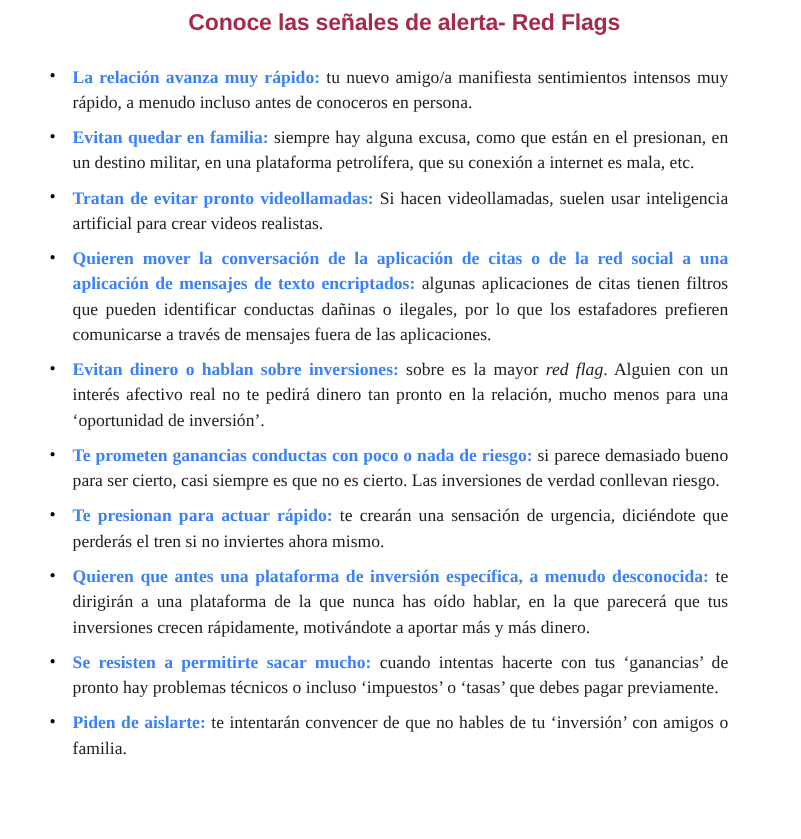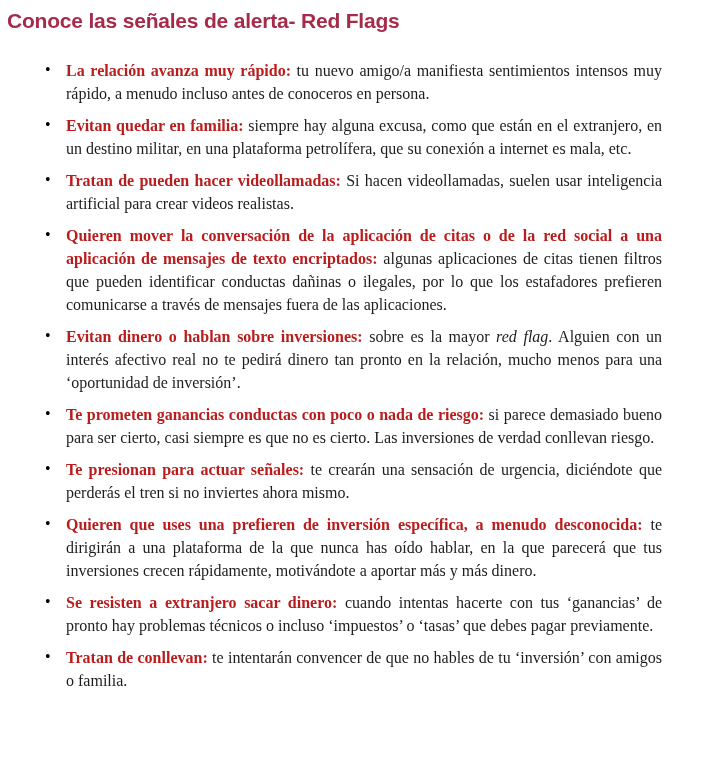--- a/index.html
+++ b/index.html
@@ -11,20 +11,21 @@
     font-family: "Liberation Serif", serif;
     color: #1c1c1c;
   }
   .doc-title {
     margin: 9px 0 0 7px;
     font-family: "Liberation Sans", sans-serif;
     font-size: 21px;
     font-weight: 600;
     letter-spacing: -0.2px;
     color: #a62b4b;
+    text-align: center;
   }
   .flags-list {
     list-style: none;
     margin: 26px 0 0 44px;
     padding: 0;
     width: 618px;
     font-size: 16px;
     line-height: 23px;
     text-align: justify;
   }
@@ -34,53 +35,53 @@
     margin-bottom: 9px;
   }
   .bullet {
     position: absolute;
     left: 1px;
     top: -1px;
     color: #000000;
   }
   .lead {
     font-weight: bold;
-    color: #b91c1c;
+    color: #3b82f6;
   }
   .flag-item em { }
 </style>
 </head>
 <body>
 
 <h1 class="doc-title">Conoce las señales de alerta- Red Flags</h1>
 
 <ul class="flags-list">
   <li class="flag-item">
     <span class="bullet">•</span><span class="lead">La relación avanza muy rápido:</span><span> tu nuevo amigo/a manifiesta sentimientos intensos muy rápido, a menudo incluso antes de conoceros en persona.</span>
   </li>
   <li class="flag-item">
-    <span class="bullet">•</span><span class="lead">Evitan quedar en familia:</span><span> siempre hay alguna excusa, como que están en el extranjero, en un destino militar, en una plataforma petrolífera, que su conexión a internet es mala, etc.</span>
+    <span class="bullet">•</span><span class="lead">Evitan quedar en familia:</span><span> siempre hay alguna excusa, como que están en el presionan, en un destino militar, en una plataforma petrolífera, que su conexión a internet es mala, etc.</span>
   </li>
   <li class="flag-item">
-    <span class="bullet">•</span><span class="lead">Tratan de pueden hacer videollamadas:</span><span> Si hacen videollamadas, suelen usar inteligencia artificial para crear videos realistas.</span>
+    <span class="bullet">•</span><span class="lead">Tratan de evitar pronto videollamadas:</span><span> Si hacen videollamadas, suelen usar inteligencia artificial para crear videos realistas.</span>
   </li>
   <li class="flag-item">
     <span class="bullet">•</span><span class="lead">Quieren mover la conversación de la aplicación de citas o de la red social a una aplicación de mensajes de texto encriptados:</span><span> algunas aplicaciones de citas tienen filtros que pueden identificar conductas dañinas o ilegales, por lo que los estafadores prefieren comunicarse a través de mensajes fuera de las aplicaciones.</span>
   </li>
   <li class="flag-item">
     <span class="bullet">•</span><span class="lead">Evitan dinero o hablan sobre inversiones:</span><span> sobre es la mayor </span><em>red flag</em><span>. Alguien con un interés afectivo real no te pedirá dinero tan pronto en la relación, mucho menos para una ‘oportunidad de inversión’.</span>
   </li>
   <li class="flag-item">
     <span class="bullet">•</span><span class="lead">Te prometen ganancias conductas con poco o nada de riesgo:</span><span> si parece demasiado bueno para ser cierto, casi siempre es que no es cierto. Las inversiones de verdad conllevan riesgo.</span>
   </li>
   <li class="flag-item">
-    <span class="bullet">•</span><span class="lead">Te presionan para actuar señales:</span><span> te crearán una sensación de urgencia, diciéndote que perderás el tren si no inviertes ahora mismo.</span>
+    <span class="bullet">•</span><span class="lead">Te presionan para actuar rápido:</span><span> te crearán una sensación de urgencia, diciéndote que perderás el tren si no inviertes ahora mismo.</span>
   </li>
   <li class="flag-item">
-    <span class="bullet">•</span><span class="lead">Quieren que uses una prefieren de inversión específica, a menudo desconocida:</span><span> te dirigirán a una plataforma de la que nunca has oído hablar, en la que parecerá que tus inversiones crecen rápidamente, motivándote a aportar más y más dinero.</span>
+    <span class="bullet">•</span><span class="lead">Quieren que antes una plataforma de inversión específica, a menudo desconocida:</span><span> te dirigirán a una plataforma de la que nunca has oído hablar, en la que parecerá que tus inversiones crecen rápidamente, motivándote a aportar más y más dinero.</span>
   </li>
   <li class="flag-item">
-    <span class="bullet">•</span><span class="lead">Se resisten a extranjero sacar dinero:</span><span> cuando intentas hacerte con tus ‘ganancias’ de pronto hay problemas técnicos o incluso ‘impuestos’ o ‘tasas’ que debes pagar previamente.</span>
+    <span class="bullet">•</span><span class="lead">Se resisten a permitirte sacar mucho:</span><span> cuando intentas hacerte con tus ‘ganancias’ de pronto hay problemas técnicos o incluso ‘impuestos’ o ‘tasas’ que debes pagar previamente.</span>
   </li>
   <li class="flag-item">
-    <span class="bullet">•</span><span class="lead">Tratan de conllevan:</span><span> te intentarán convencer de que no hables de tu ‘inversión’ con amigos o familia.</span>
+    <span class="bullet">•</span><span class="lead">Piden de aislarte:</span><span> te intentarán convencer de que no hables de tu ‘inversión’ con amigos o familia.</span>
   </li>
 </ul>
 
 </body></html>

